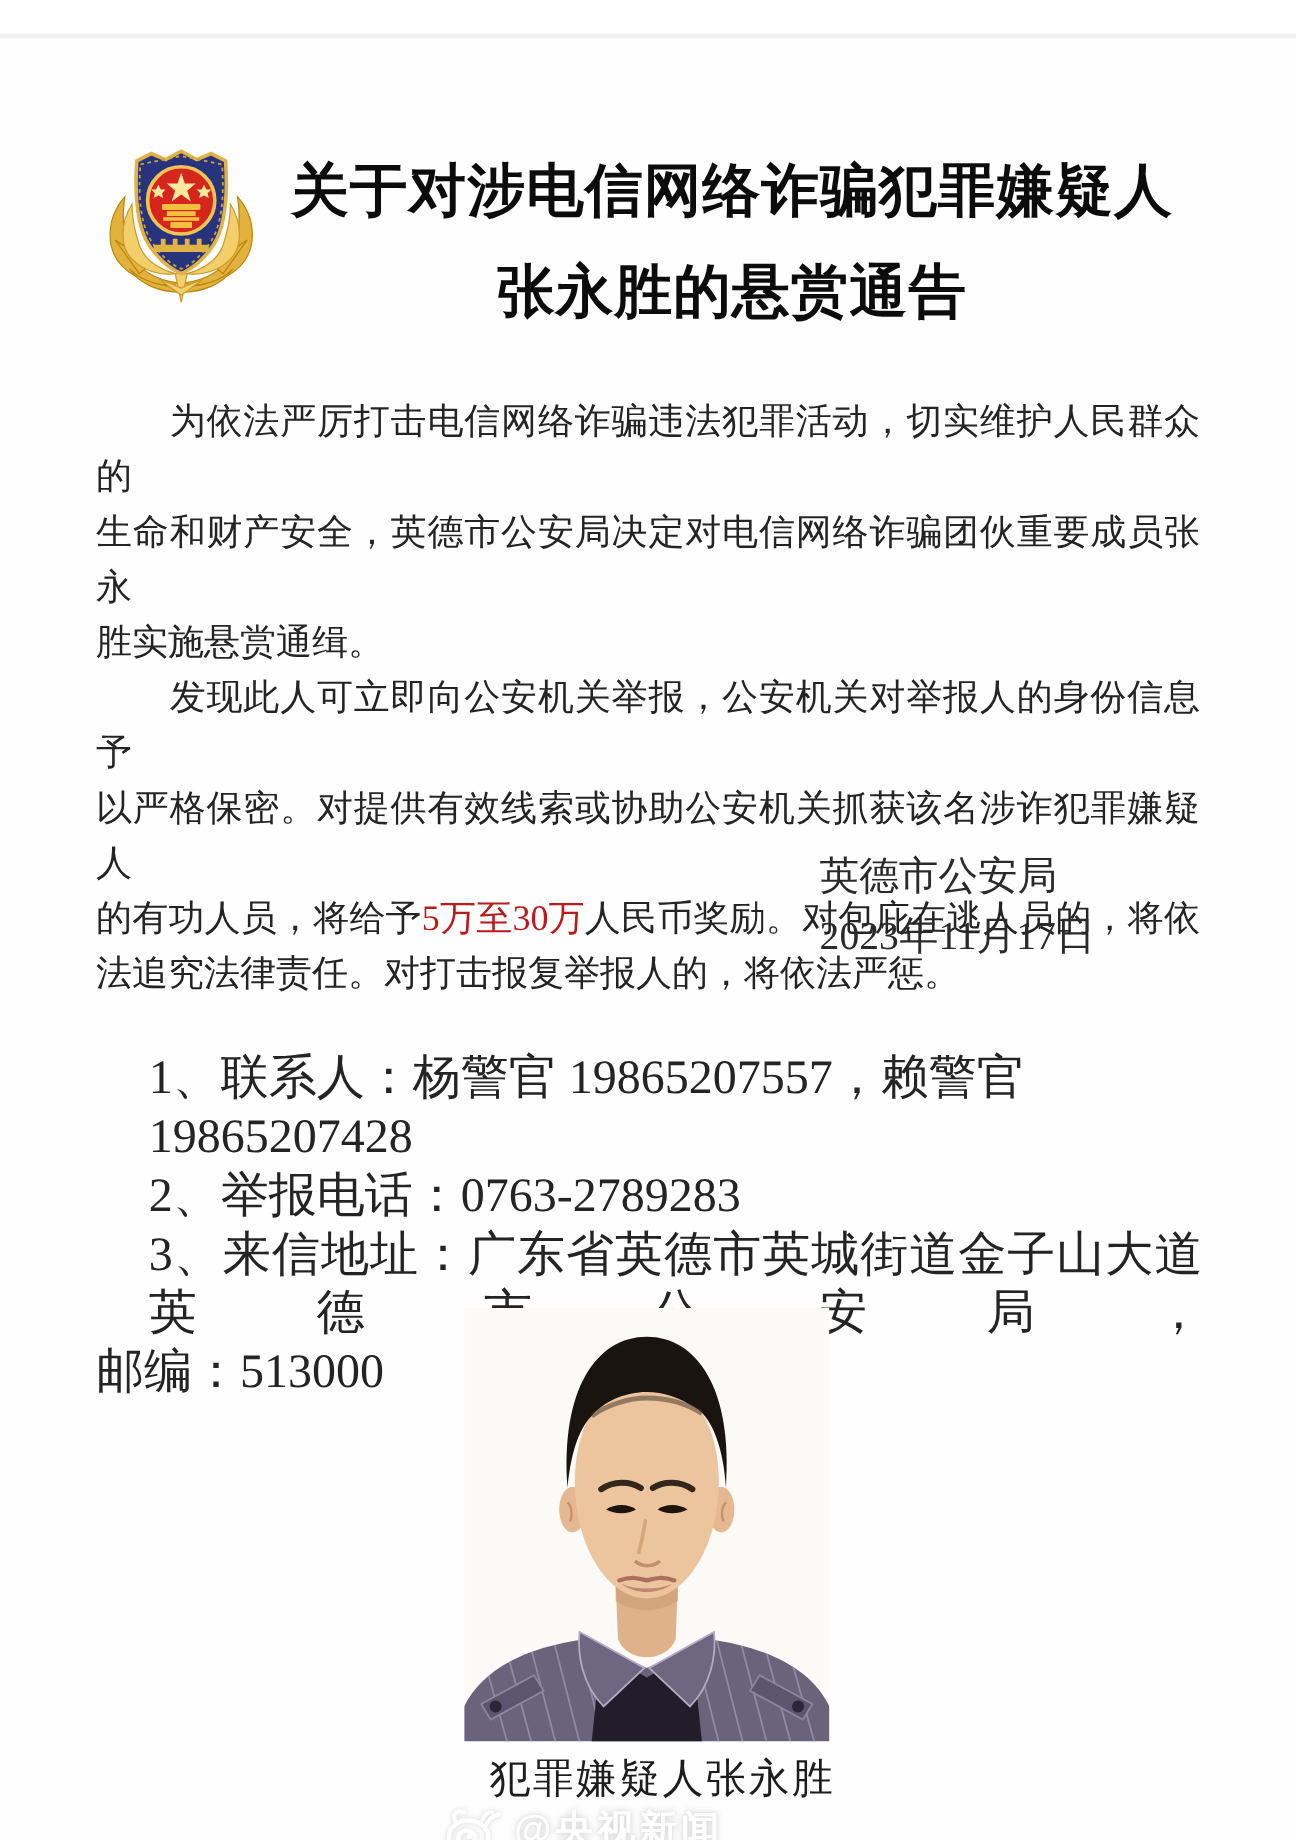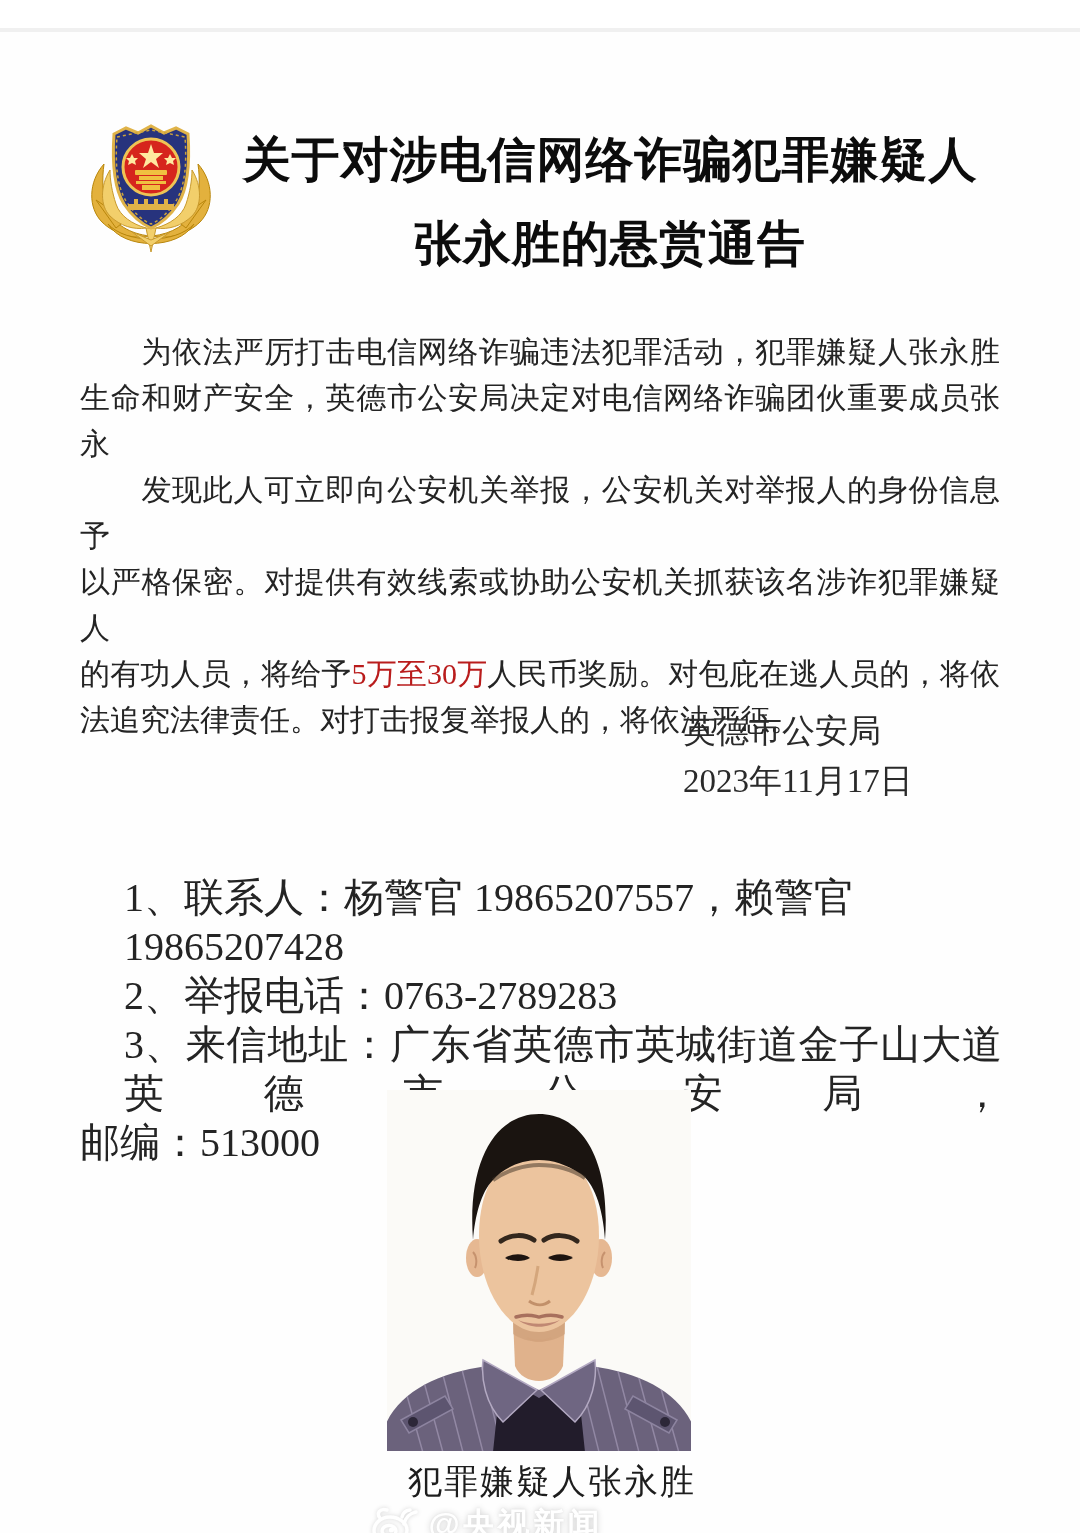--- a/index.html
+++ b/index.html
@@ -81,22 +81,23 @@
       <path d="M42,90 h6 v-5 h4 v5 h6 v-5 h4 v5 h6 v-5 h4 v5 h6 v-5 h4 v5 h6 v6 h-46 Z" transform="translate(0,2)"></path>
     </g>
   </svg>
 
   <div class="title">
     <div>关于对涉电信网络诈骗犯罪嫌疑人</div>
     <div>张永胜的悬赏通告</div>
   </div>
 
   <div class="bodytext" style="color: rgb(36, 36, 36);">
-    <div class="line" style="text-align-last:justify">　　为依法严厉打击电信网络诈骗违法犯罪活动，犯罪嫌疑人张永胜</div>
+    <div class="line" style="text-align-last:justify">　　为依法严厉打击电信网络诈骗违法犯罪活动，切实维护人民群众的</div>
     <div class="line" style="text-align-last:justify">生命和财产安全，英德市公安局决定对电信网络诈骗团伙重要成员张永</div>
+    <div class="line end">胜实施悬赏通缉。</div>
     <div class="line" style="text-align-last:justify">　　发现此人可立即向公安机关举报，公安机关对举报人的身份信息予</div>
     <div class="line" style="text-align-last:justify">以严格保密。对提供有效线索或协助公安机关抓获该名涉诈犯罪嫌疑人</div>
     <div class="line" style="text-align-last:justify"><span>的有功人员，将给予</span><span class="reward" id="reward-span" style="color: #b91c1c;">5万至30万</span><span>人民币奖励。对包庇在逃人员的，将依</span></div>
     <div class="line end">法追究法律责任。对打击报复举报人的，将依法严惩。</div>
   </div>
 
   <div class="signature">
     <div>英德市公安局</div>
     <div>2023年11月17日</div>
   </div>

